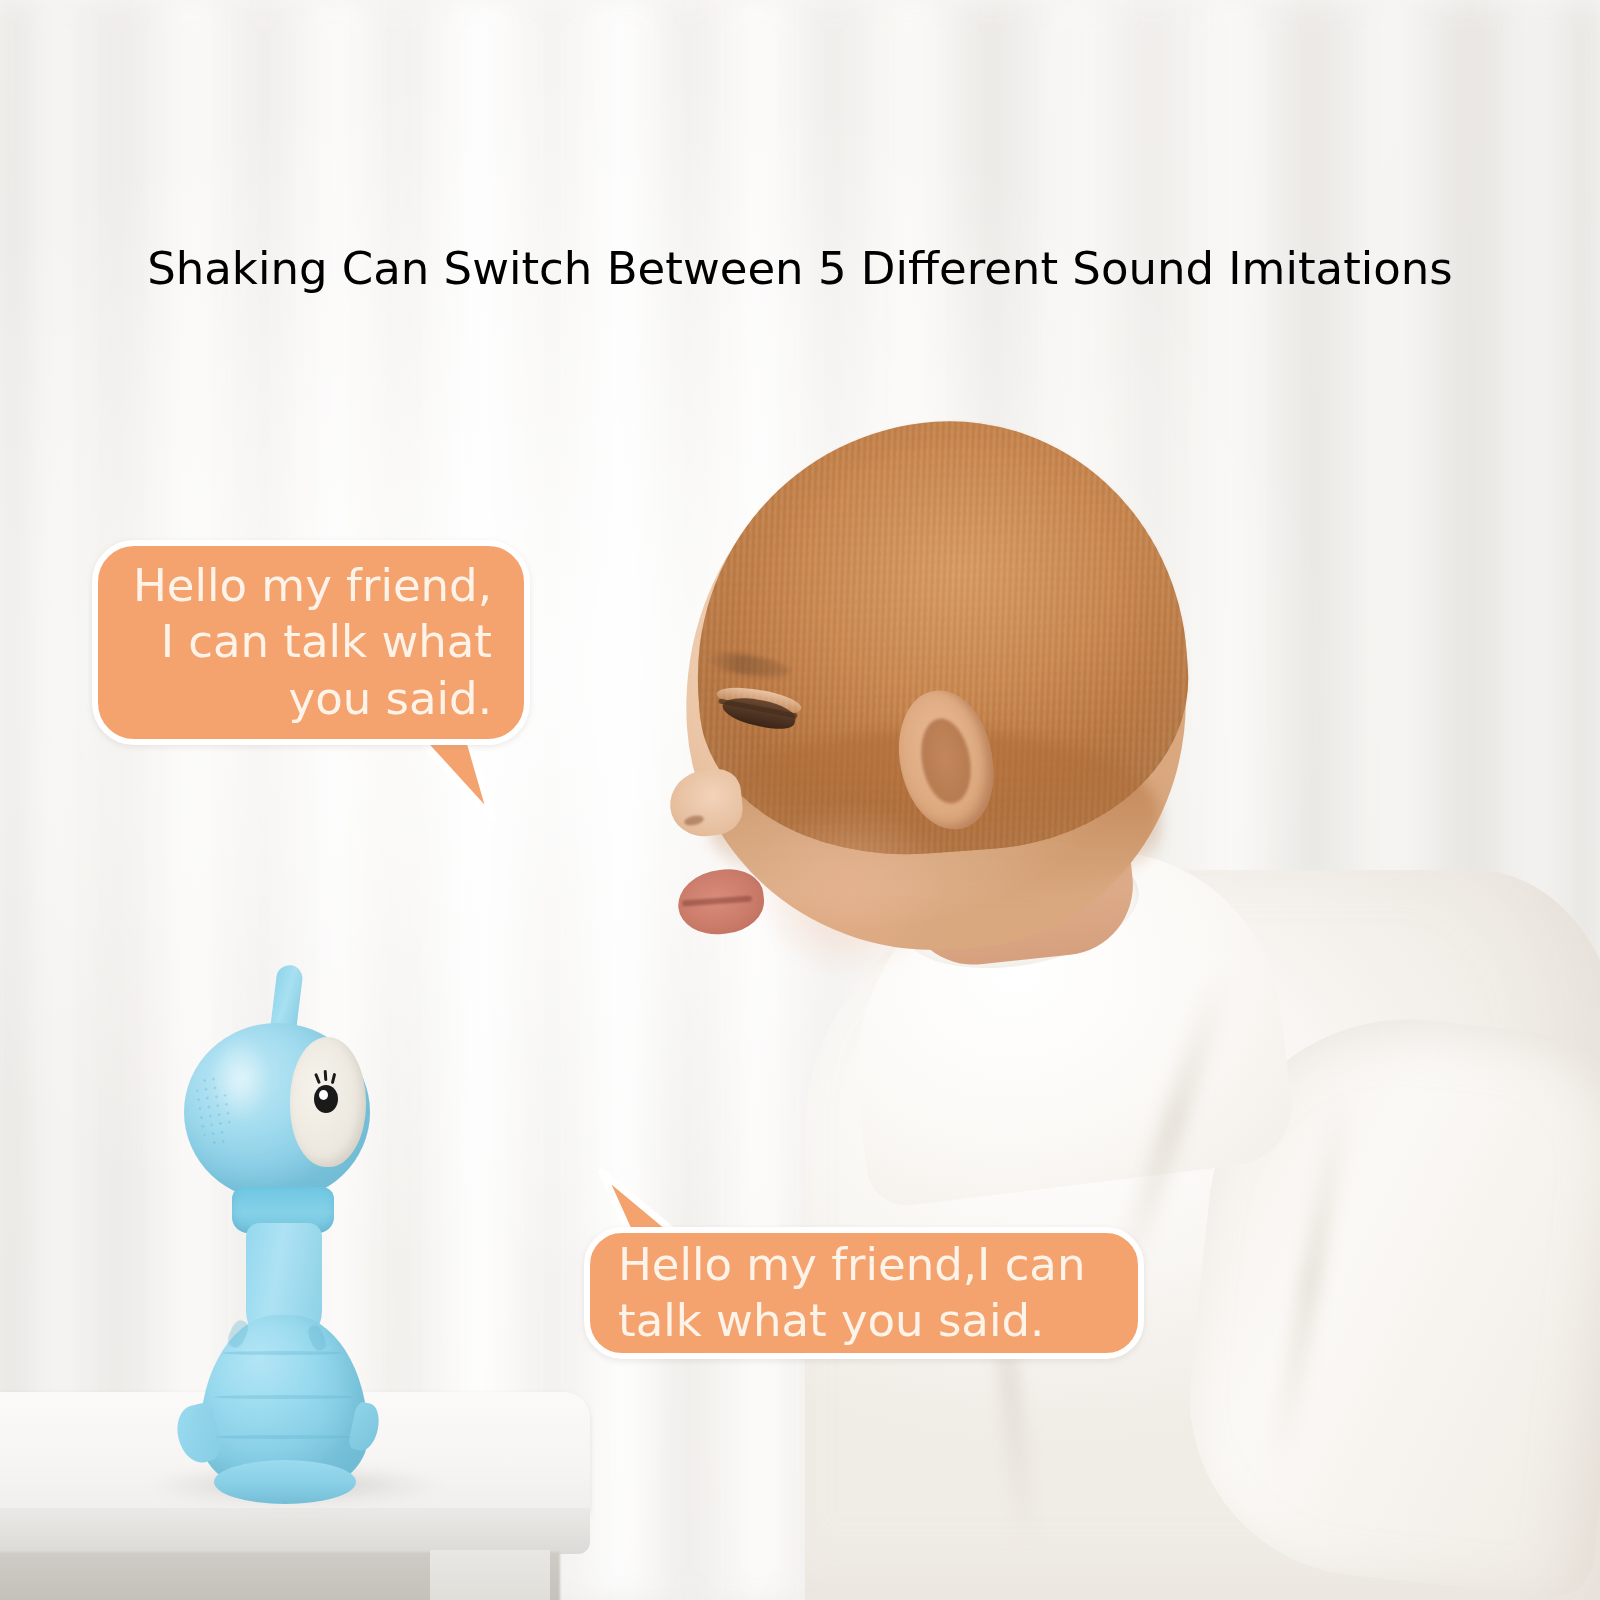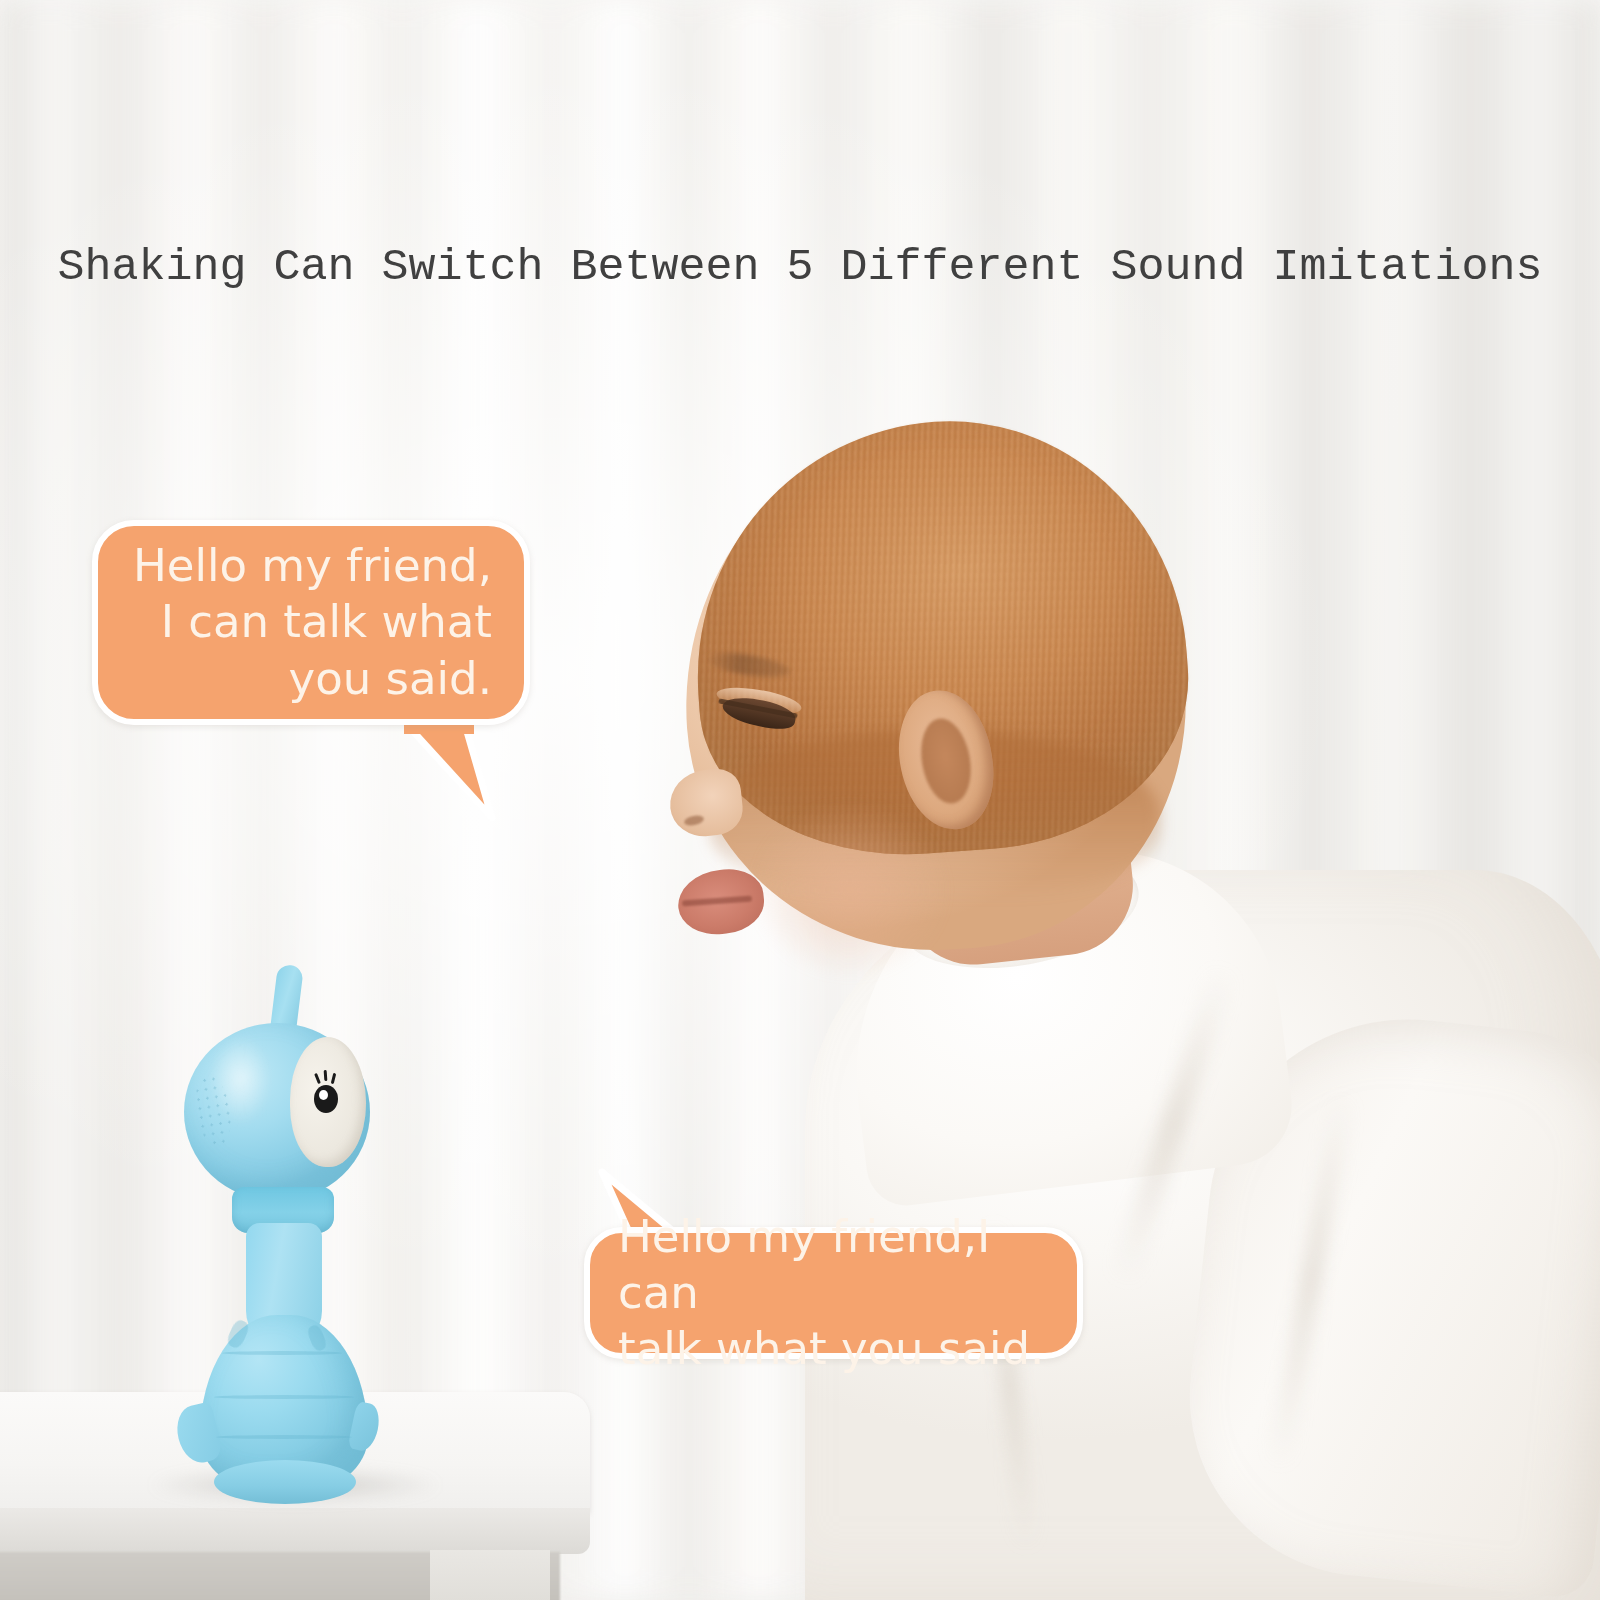--- a/index.html
+++ b/index.html
@@ -522,53 +522,52 @@
     white-space: nowrap;
   }
   .subtitle {
     position: absolute;
     left: 0;
     top: 242px;
     width: 1600px;
     text-align: center;
     font-size: 45px;
     font-weight: 400;
-    color: #404040;
+    color: #000000;
     white-space: nowrap;
-    font-family: Liberation Mono, monospace;
   }
 
   
   .bubble {
     position: absolute;
     background: #F5A36E;
     border: 6px solid #ffffff;
     box-sizing: border-box;
     color: #FDF3E8;
     font-size: 45px;
     line-height: 1.25;
     font-weight: 400;
     display: flex;
     align-items: center;
     box-shadow: 0 2px 6px rgba(150,140,130,0.18);
   }
   .bubble-1 {
     left: 92px;
-    top: 520px;
+    top: 540px;
     width: 438px;
     height: 205px;
     border-radius: 42px;
     justify-content: flex-end;
     padding: 0 32px 0 32px;
     text-align: right;
   }
   .bubble-2 {
     left: 584px;
     top: 1227px;
-    width: 499px;
+    width: 560px;
     height: 132px;
     border-radius: 38px;
     justify-content: flex-start;
     padding: 0 28px;
     text-align: left;
   }
   .tail { position: absolute; }
   .tail-1 { left: 380px; top: 700px; width: 160px; height: 125px; }
   .tail-2 { left: 580px; top: 1160px; width: 150px; height: 110px; }
 

